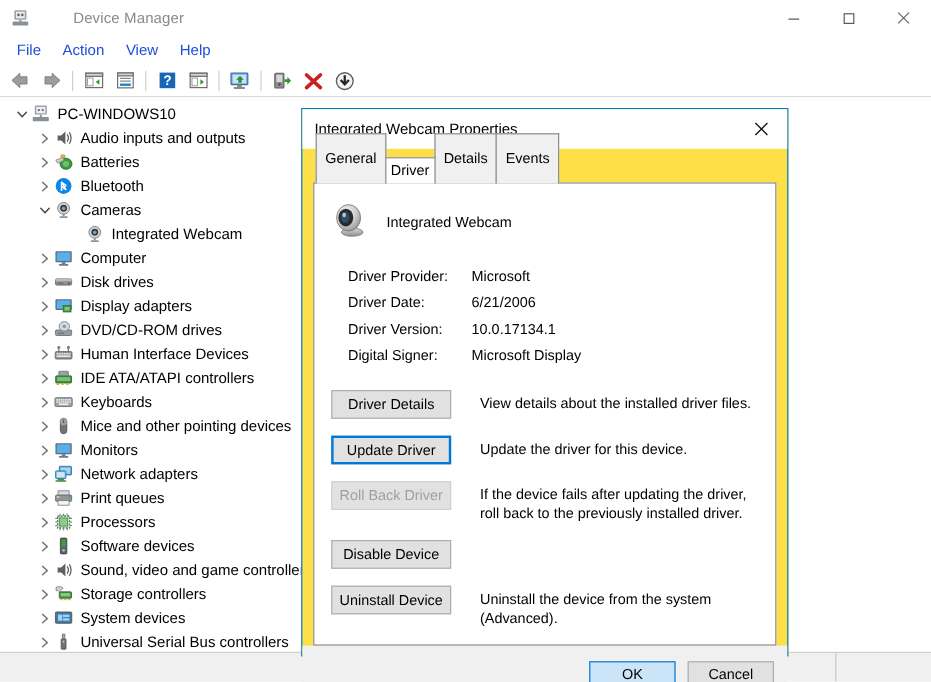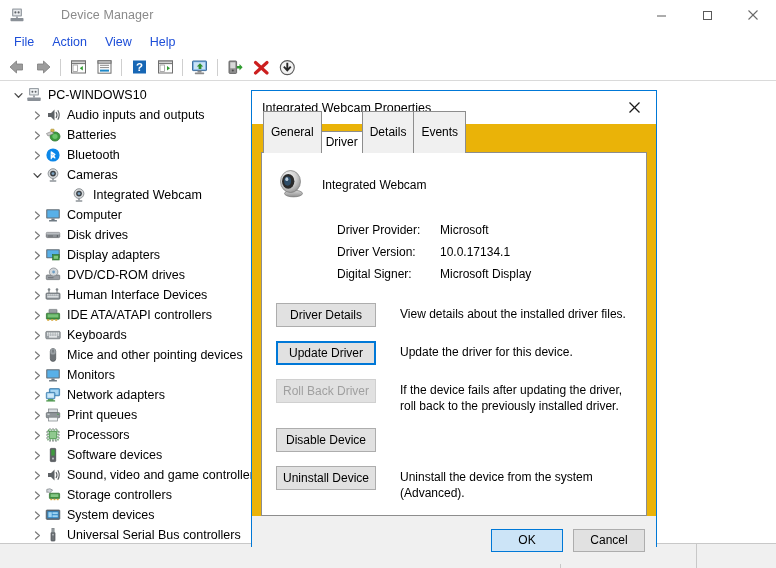--- a/index.html
+++ b/index.html
@@ -157,21 +157,21 @@
   .status-pane.p2 { width: 135px; }
   .status-pane.p3 { flex: 1; border-right: none; }
 
   
   #props-dialog {
     position: absolute;
     left: 251px;
     top: 90px;
     width: 404px;
     height: 455px;
-    background: #eab308;
+    background: #fde047;
     border: 1px solid #0078d7;
     box-shadow: 0 0 0 0 rgba(0,0,0,0);
     display: flex;
     flex-direction: column;
     z-index: 20;
   }
   .dlg-titlebar {
     height: 33px;
     background: #ffffff;
     display: flex;
@@ -252,21 +252,21 @@
     width: 32px; height: 32px;
     flex: none;
     margin-right: 14px;
   }
   .dev-name {
     font-size: 12px;
     color: #000;
   }
 
   .prop-grid {
-    margin: 14px 0 0 75px;
+    margin: 14px 0 0 28px;
   }
   .prop-row {
     display: flex;
     height: 22px;
     align-items: center;
     font-size: 12px;
     color: #000;
   }
   .prop-key { width: 103px; }
   .prop-val { }
@@ -862,20 +862,24 @@
         </span>
         <span class="dev-name">Integrated Webcam</span>
       </div>
 
       <div class="prop-grid" id="prop-grid">
           <div class="prop-row">
             <span class="prop-key">Driver Provider:</span>
             <span class="prop-val">Microsoft</span>
           </div>
           <div class="prop-row">
+            <span class="prop-key">Driver Date:</span>
+            <span class="prop-val">6/21/2006</span>
+          </div>
+          <div class="prop-row">
             <span class="prop-key">Driver Version:</span>
             <span class="prop-val">10.0.17134.1</span>
           </div>
           <div class="prop-row">
             <span class="prop-key">Digital Signer:</span>
             <span class="prop-val">Microsoft Display</span>
           </div>
         </div>
 
       <div class="action-list" id="action-list">

